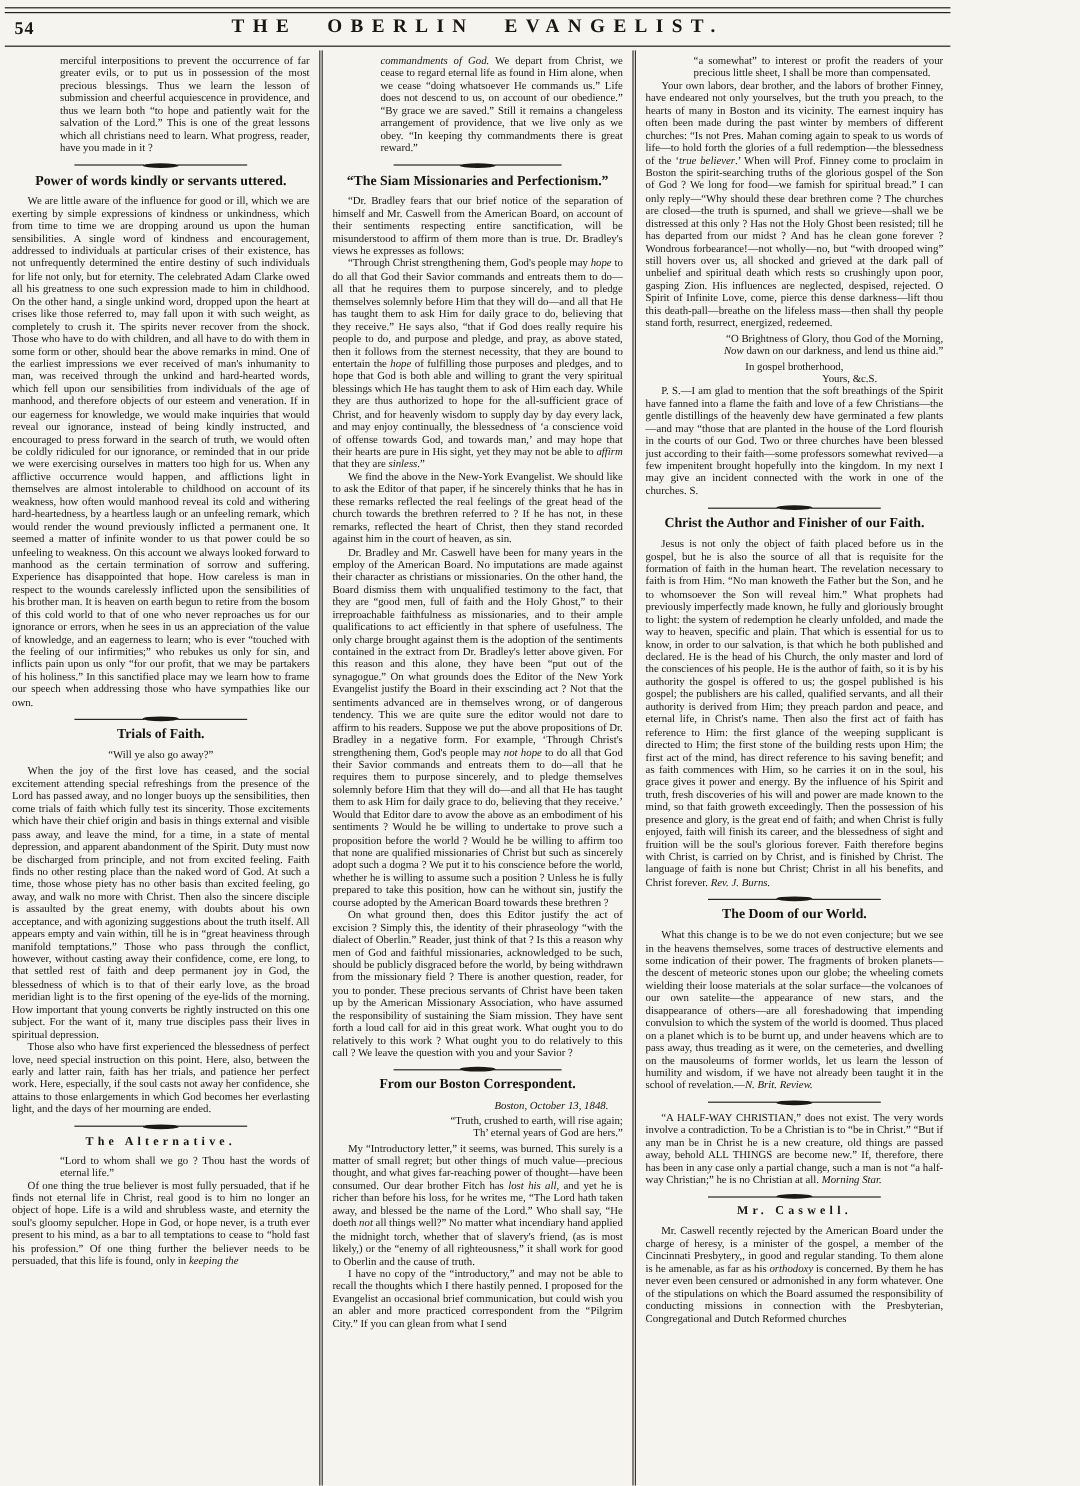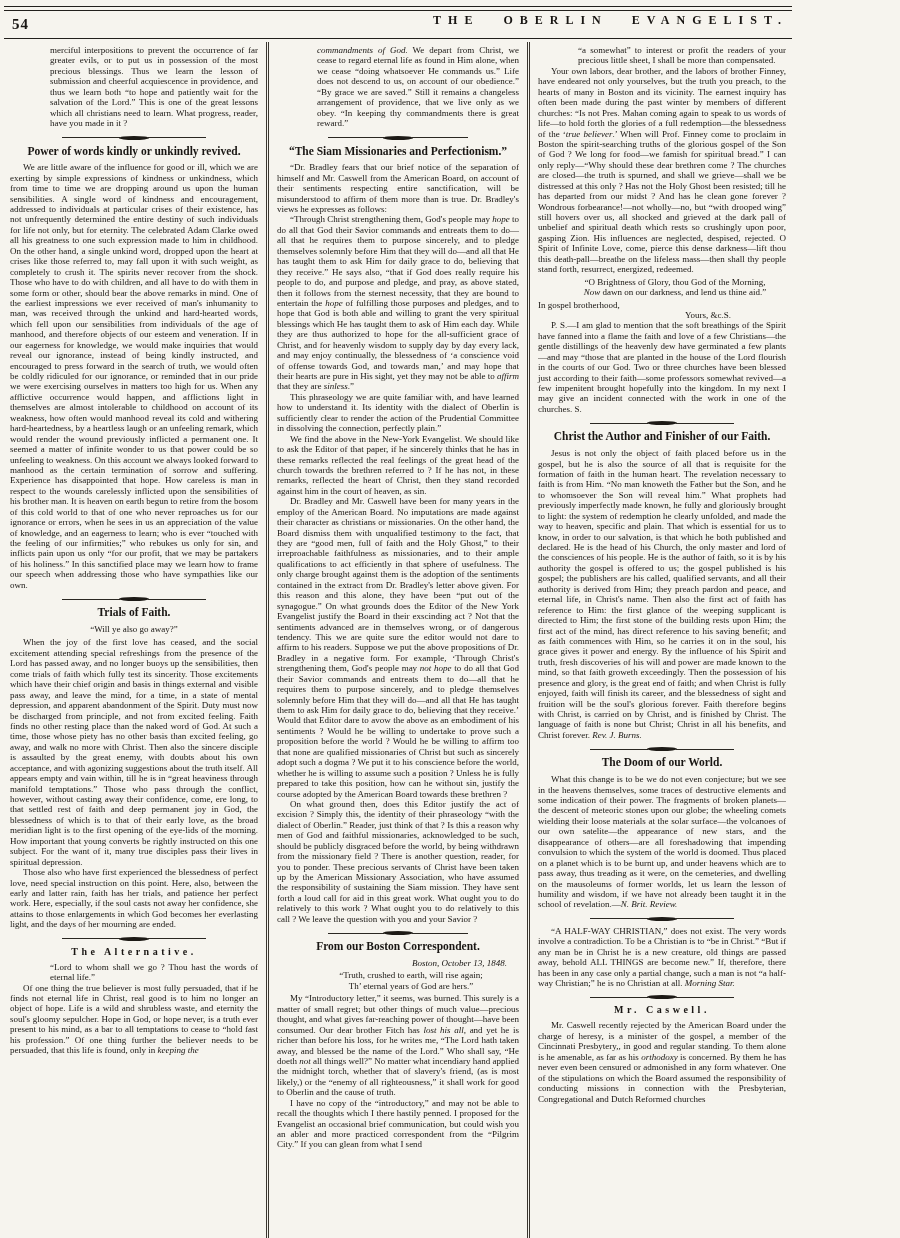--- a/index.html
+++ b/index.html
@@ -7,36 +7,36 @@
     width:900px;height:1238px;overflow:hidden;
     background:#f6f4ee;color:#191613;
     font-family:"Liberation Serif","DejaVu Serif",serif;
     font-size:9px;line-height:1.16;
     -webkit-font-smoothing:antialiased;
   }
   .page{width:796px;height:1238px;box-sizing:border-box;padding:4px 2px 0 2px;font-family:Liberation Serif, serif;}
   .double-rule{height:3px;border-top:1.6px solid #22201c;border-bottom:1px solid #22201c;margin:2px 2px 0 2px;}
   .masthead-row{position:relative;height:26px;margin:1px 6px 0 6px;}
   .page-number{position:absolute;left:4px;top:4px;font-size:15px;font-weight:bold;letter-spacing:1px;}
-  .masthead{position:absolute;left:0;right:0;top:2px;text-align:right;font-size:12px;font-weight:bold;letter-spacing:7px;word-spacing:14px;}
+  .masthead{position:absolute;left:0;right:0;top:2px;text-align:center;font-size:16px;font-weight:bold;letter-spacing:7px;word-spacing:14px;}
   .head-rule{border-top:1.4px solid #22201c;margin:0 2px;}
   .cols{display:grid;grid-template-columns:1fr 1fr 1fr;height:1198px;margin-top:3px;}
   .col{box-sizing:border-box;padding:3px 8px 0 8px;overflow:hidden;text-align:justify;}
   .col-mid{border-left:3px double #3a362f;border-right:3px double #3a362f;}
   .para{text-indent:13px;margin:0;}
   .para.cont{text-indent:0;margin-left:40px;}
   .art-heading{text-align:center;text-indent:0;font-weight:bold;font-size:11.5px;margin:3px 0 4px 0;line-height:1.2;}
   .art-heading.spaced{letter-spacing:3.5px;font-size:10px;}
   .sub-quote{text-align:center;text-indent:0;margin:0 0 3px 0;}
   .orn-divider{display:flex;align-items:center;justify-content:center;width:58%;margin:7px auto 5px auto;}
   .orn-divider .rule{flex:1;border-top:1px solid #2a2722;height:0;}
   .orn-divider .lens{width:30px;height:4px;background:#1d1a16;border-radius:50%;margin:0 -1px;flex:0 0 auto;}
   .dateline{text-align:right;font-style:italic;padding-right:12px;margin:2px 0 1px 0;text-indent:0;}
-  .verse{margin:2px 0 2px 26px;text-align:center;text-indent:0;}
-  .center-line{text-align:left;text-indent:0;}
+  .verse{margin:2px 0 2px 26px;text-align:right;text-indent:0;}
+  .center-line{text-align:center;text-indent:0;}
   .sig{display:flex;justify-content:center;padding:0 18px 0 110px;text-indent:0;}
   i{font-style:italic;}
 </style>
 </head>
 <body>
 
 <div class="page">
   <div class="double-rule"></div>
   <div class="masthead-row">
     <span class="page-number">54</span>
@@ -44,21 +44,21 @@
   </div>
   <div class="head-rule"></div>
   <div class="cols">
     <div class="col" id="col-0">
         <div class="para cont">merciful interpositions to prevent the occurrence of far greater evils, or to put us in possession of the most precious blessings. Thus we learn the lesson of submission and cheerful acquiescence in providence, and thus we learn both “to hope and patiently wait for the salvation of the Lord.” This is one of the great lessons which all christians need to learn. What progress, reader, have you made in it ?</div>
         <div class="orn-divider">
           <span class="rule"></span>
           <span class="lens"></span>
           <span class="rule"></span>
         </div>
-        <div class="art-heading">Power of words kindly or unkindly revived.</div>
+        <div class="art-heading">Power of words kindly or servants uttered.</div>
         <div class="para">We are little aware of the influence for good or ill, which we are exerting by simple expressions of kindness or unkindness, which from time to time we are dropping around us upon the human sensibilities. A single word of kindness and encouragement, addressed to individuals at particular crises of their existence, has not unfrequently determined the entire destiny of such individuals for life not only, but for eternity. The celebrated Adam Clarke owed all his greatness to one such expression made to him in childhood. On the other hand, a single unkind word, dropped upon the heart at crises like those referred to, may fall upon it with such weight, as completely to crush it. The spirits never recover from the shock. Those who have to do with children, and all have to do with them in some form or other, should bear the above remarks in mind. One of the earliest impressions we ever received of man's inhumanity to man, was received through the unkind and hard-hearted words, which fell upon our sensibilities from individuals of the age of manhood, and therefore objects of our esteem and veneration. If in our eagerness for knowledge, we would make inquiries that would reveal our ignorance, instead of being kindly instructed, and encouraged to press forward in the search of truth, we would often be coldly ridiculed for our ignorance, or reminded that in our pride we were exercising ourselves in matters too high for us. When any afflictive occurrence would happen, and afflictions light in themselves are almost intolerable to childhood on account of its weakness, how often would manhood reveal its cold and withering hard-heartedness, by a heartless laugh or an unfeeling remark, which would render the wound previously inflicted a permanent one. It seemed a matter of infinite wonder to us that power could be so unfeeling to weakness. On this account we always looked forward to manhood as the certain termination of sorrow and suffering. Experience has disappointed that hope. How careless is man in respect to the wounds carelessly inflicted upon the sensibilities of his brother man. It is heaven on earth begun to retire from the bosom of this cold world to that of one who never reproaches us for our ignorance or errors, when he sees in us an appreciation of the value of knowledge, and an eagerness to learn; who is ever “touched with the feeling of our infirmities;” who rebukes us only for sin, and inflicts pain upon us only “for our profit, that we may be partakers of his holiness.” In this sanctified place may we learn how to frame our speech when addressing those who have sympathies like our own.</div>
         <div class="orn-divider">
           <span class="rule"></span>
           <span class="lens"></span>
           <span class="rule"></span>
         </div>
         <div class="art-heading">Trials of Faith.</div>
         <div class="sub-quote">“Will ye also go away?”</div>
         <div class="para">When the joy of the first love has ceased, and the social excitement attending special refreshings from the presence of the Lord has passed away, and no longer buoys up the sensibilities, then come trials of faith which fully test its sincerity. Those excitements which have their chief origin and basis in things external and visible pass away, and leave the mind, for a time, in a state of mental depression, and apparent abandonment of the Spirit. Duty must now be discharged from principle, and not from excited feeling. Faith finds no other resting place than the naked word of God. At such a time, those whose piety has no other basis than excited feeling, go away, and walk no more with Christ. Then also the sincere disciple is assaulted by the great enemy, with doubts about his own acceptance, and with agonizing suggestions about the truth itself. All appears empty and vain within, till he is in “great heaviness through manifold temptations.” Those who pass through the conflict, however, without casting away their confidence, come, ere long, to that settled rest of faith and deep permanent joy in God, the blessedness of which is to that of their early love, as the broad meridian light is to the first opening of the eye-lids of the morning. How important that young converts be rightly instructed on this one subject. For the want of it, many true disciples pass their lives in spiritual depression.</div>
         <div class="para">Those also who have first experienced the blessedness of perfect love, need special instruction on this point. Here, also, between the early and latter rain, faith has her trials, and patience her perfect work. Here, especially, if the soul casts not away her confidence, she attains to those enlargements in which God becomes her everlasting light, and the days of her mourning are ended.</div>
@@ -74,21 +74,20 @@
     <div class="col col-mid" id="col-1">
         <div class="para cont"><i>commandments of God.</i> We depart from Christ, we cease to regard eternal life as found in Him alone, when we cease “doing whatsoever He commands us.” Life does not descend to us, on account of our obedience.” “By grace we are saved.” Still it remains a changeless arrangement of providence, that we live only as we obey. “In keeping thy commandments there is great reward.”</div>
         <div class="orn-divider">
           <span class="rule"></span>
           <span class="lens"></span>
           <span class="rule"></span>
         </div>
         <div class="art-heading">“The Siam Missionaries and Perfectionism.”</div>
         <div class="para">“Dr. Bradley fears that our brief notice of the separation of himself and Mr. Caswell from the American Board, on account of their sentiments respecting entire sanctification, will be misunderstood to affirm of them more than is true. Dr. Bradley's views he expresses as follows:</div>
         <div class="para">“Through Christ strengthening them, God's people may <i>hope</i> to do all that God their Savior commands and entreats them to do—all that he requires them to purpose sincerely, and to pledge themselves solemnly before Him that they will do—and all that He has taught them to ask Him for daily grace to do, believing that they receive.” He says also, “that if God does really require his people to do, and purpose and pledge, and pray, as above stated, then it follows from the sternest necessity, that they are bound to entertain the <i>hope</i> of fulfilling those purposes and pledges, and to hope that God is both able and willing to grant the very spiritual blessings which He has taught them to ask of Him each day. While they are thus authorized to hope for the all-sufficient grace of Christ, and for heavenly wisdom to supply day by day every lack, and may enjoy continually, the blessedness of ‘a conscience void of offense towards God, and towards man,’ and may hope that their hearts are pure in His sight, yet they may not be able to <i>affirm</i> that they are <i>sinless</i>.”</div>
-        <div class="para">This phraseology we are quite familiar with, and have learned how to understand it. Its identity with the dialect of Oberlin is sufficiently clear to render the action of the Prudential Committee in dissolving the connection, perfectly plain.”</div>
         <div class="para">We find the above in the New-York Evangelist. We should like to ask the Editor of that paper, if he sincerely thinks that he has in these remarks reflected the real feelings of the great head of the church towards the brethren referred to ? If he has not, in these remarks, reflected the heart of Christ, then they stand recorded against him in the court of heaven, as sin.</div>
         <div class="para">Dr. Bradley and Mr. Caswell have been for many years in the employ of the American Board. No imputations are made against their character as christians or missionaries. On the other hand, the Board dismiss them with unqualified testimony to the fact, that they are “good men, full of faith and the Holy Ghost,” to their irreproachable faithfulness as missionaries, and to their ample qualifications to act efficiently in that sphere of usefulness. The only charge brought against them is the adoption of the sentiments contained in the extract from Dr. Bradley's letter above given. For this reason and this alone, they have been “put out of the synagogue.” On what grounds does the Editor of the New York Evangelist justify the Board in their exscinding act ? Not that the sentiments advanced are in themselves wrong, or of dangerous tendency. This we are quite sure the editor would not dare to affirm to his readers. Suppose we put the above propositions of Dr. Bradley in a negative form. For example, ‘Through Christ's strengthening them, God's people may <i>not hope</i> to do all that God their Savior commands and entreats them to do—all that he requires them to purpose sincerely, and to pledge themselves solemnly before Him that they will do—and all that He has taught them to ask Him for daily grace to do, believing that they receive.’ Would that Editor dare to avow the above as an embodiment of his sentiments ? Would he be willing to undertake to prove such a proposition before the world ? Would he be willing to affirm too that none are qualified missionaries of Christ but such as sincerely adopt such a dogma ? We put it to his conscience before the world, whether he is willing to assume such a position ? Unless he is fully prepared to take this position, how can he without sin, justify the course adopted by the American Board towards these brethren ?</div>
         <div class="para">On what ground then, does this Editor justify the act of excision ? Simply this, the identity of their phraseology “with the dialect of Oberlin.” Reader, just think of that ? Is this a reason why men of God and faithful missionaries, acknowledged to be such, should be publicly disgraced before the world, by being withdrawn from the missionary field ? There is another question, reader, for you to ponder. These precious servants of Christ have been taken up by the American Missionary Association, who have assumed the responsibility of sustaining the Siam mission. They have sent forth a loud call for aid in this great work. What ought you to do relatively to this work ? What ought you to do relatively to this call ? We leave the question with you and your Savior ?</div>
         <div class="orn-divider">
           <span class="rule"></span>
           <span class="lens"></span>
           <span class="rule"></span>
         </div>
         <div class="art-heading">From our Boston Correspondent.</div>
         <div class="dateline"><i>Boston, October</i> 13, 1848.</div>

